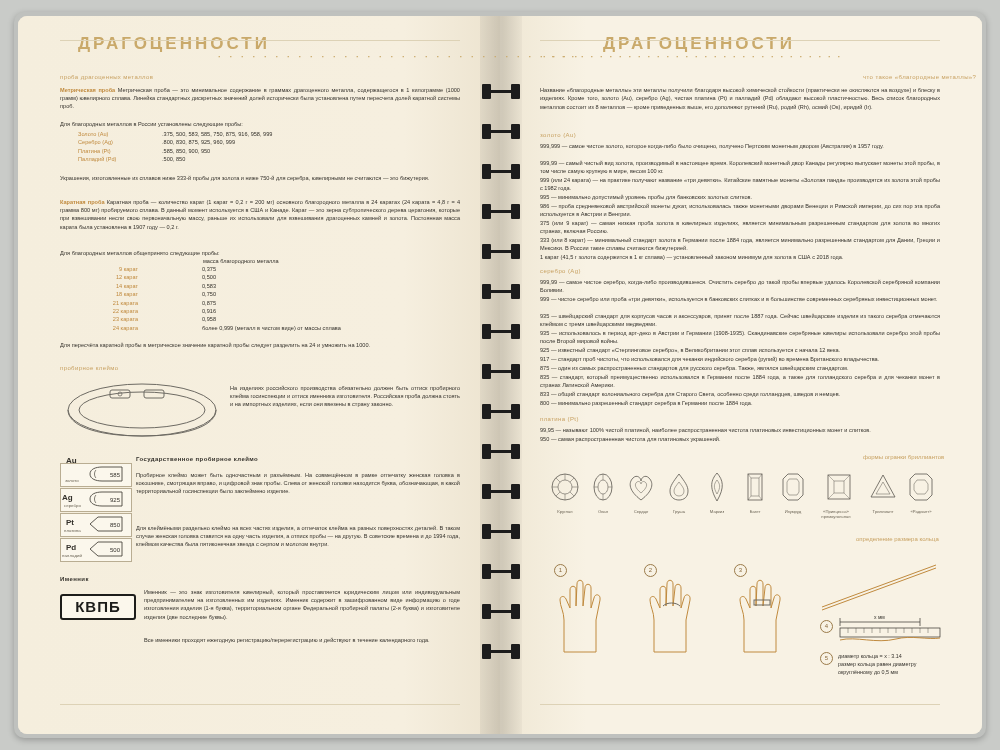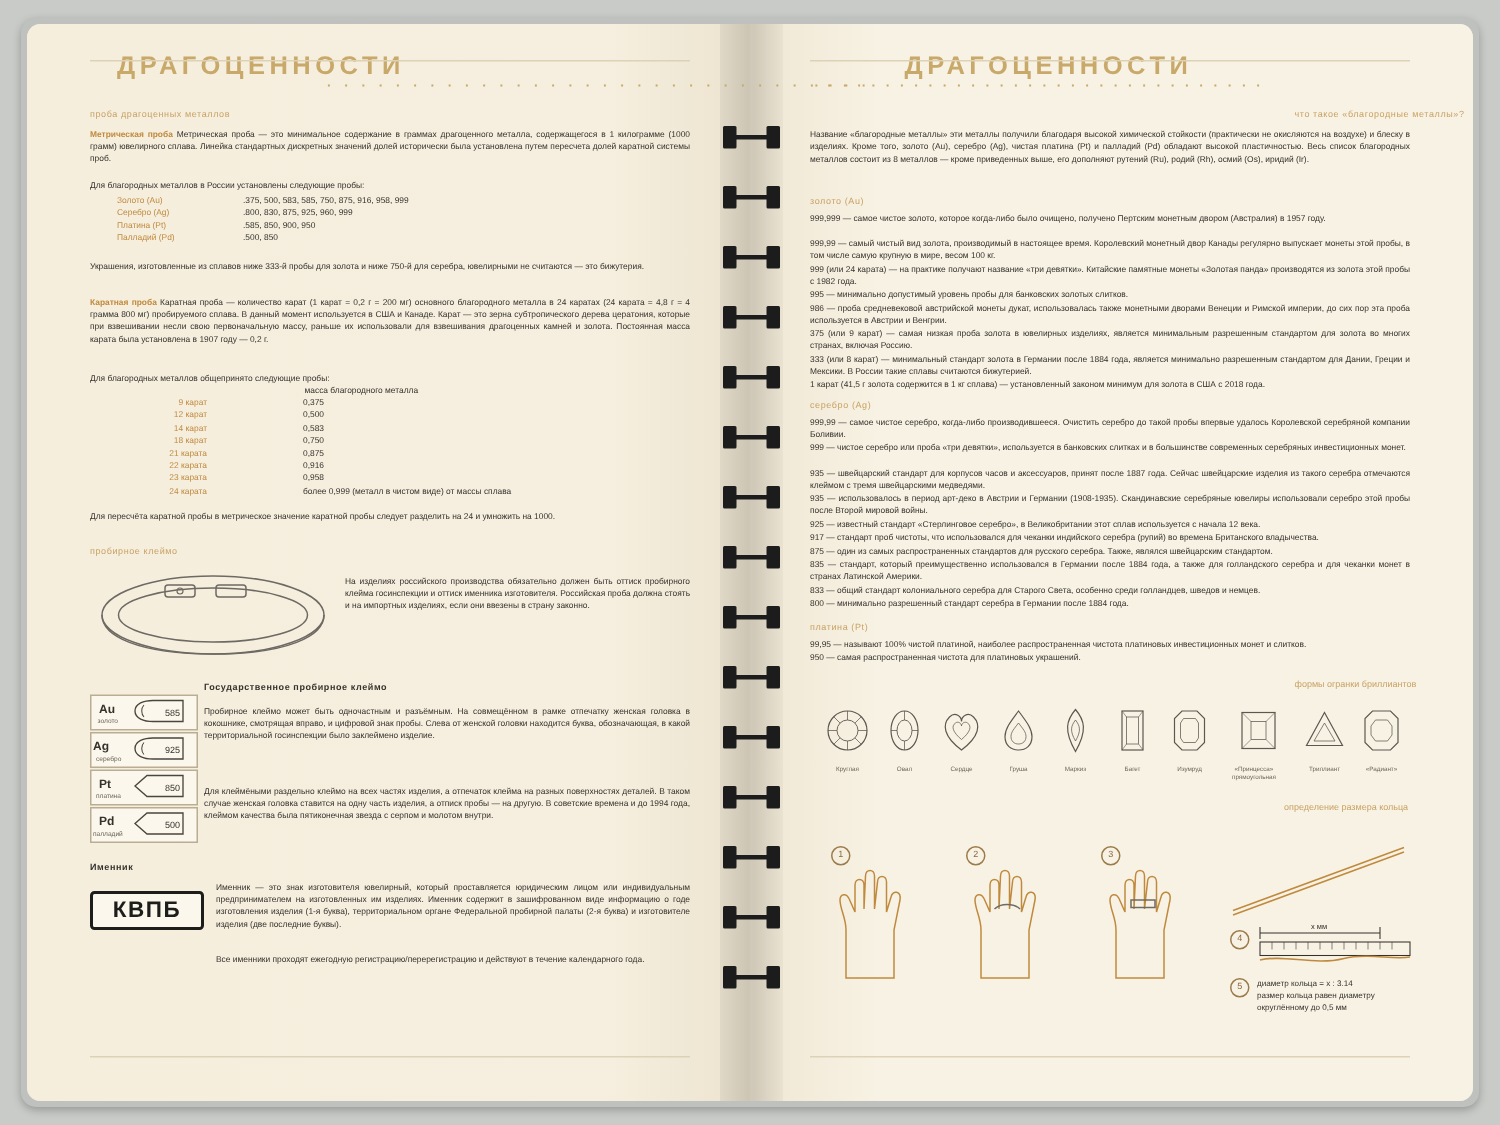--- a/index.html
+++ b/index.html
@@ -193,21 +193,21 @@
     <rect x="48" y="12" width="20" height="8" rx="2" fill="none" stroke="#6d6a63" stroke-width="1"></rect>
     <rect x="82" y="12" width="20" height="8" rx="2" fill="none" stroke="#6d6a63" stroke-width="1"></rect>
     <circle cx="58" cy="16" r="2" fill="none" stroke="#6d6a63" stroke-width=".8"></circle>
   </svg>
 
   <div class="txt" style="left:212px;top:368px;width:230px;">На изделиях российского производства обязательно должен быть оттиск пробирного клейма госинспекции и оттиск именника изготовителя. Российская проба должна стоять и на импортных изделиях, если они ввезены в страну законно.</div>
 
   <div class="sect" style="left:118px;top:440px;color:#35322c;font-weight:bold;font-size:6px;">Государственное пробирное клеймо</div>
 
   <div class="metal-box" style="left:42px;top:447px;width:70px;height:22px;"></div>
-  <div class="metal-row" style="left:48px;top:452px;">
+  <div class="metal-row" style="left:48px;top:440px;">
     <span class="metal-sym">Au</span>
   </div>
   <div class="metal-name" style="position:absolute;left:47px;top:462px;">золото</div>
   <svg style="position:absolute;left:70px;top:450px;" width="38" height="16">
     <path d="M2 8 C2 3 8 1 14 1 L34 1 L34 15 L14 15 C8 15 2 13 2 8 Z" fill="none" stroke="#4a463e" stroke-width=".9"></path>
     <text x="22" y="11" font-size="6" fill="#35322c" font-family="Liberation Sans">585</text>
     <path d="M8 4 C6 6 6 10 8 12" fill="none" stroke="#4a463e" stroke-width=".7"></path>
   </svg>
 
   <div class="metal-box" style="left:42px;top:472px;width:70px;height:22px;"></div>

